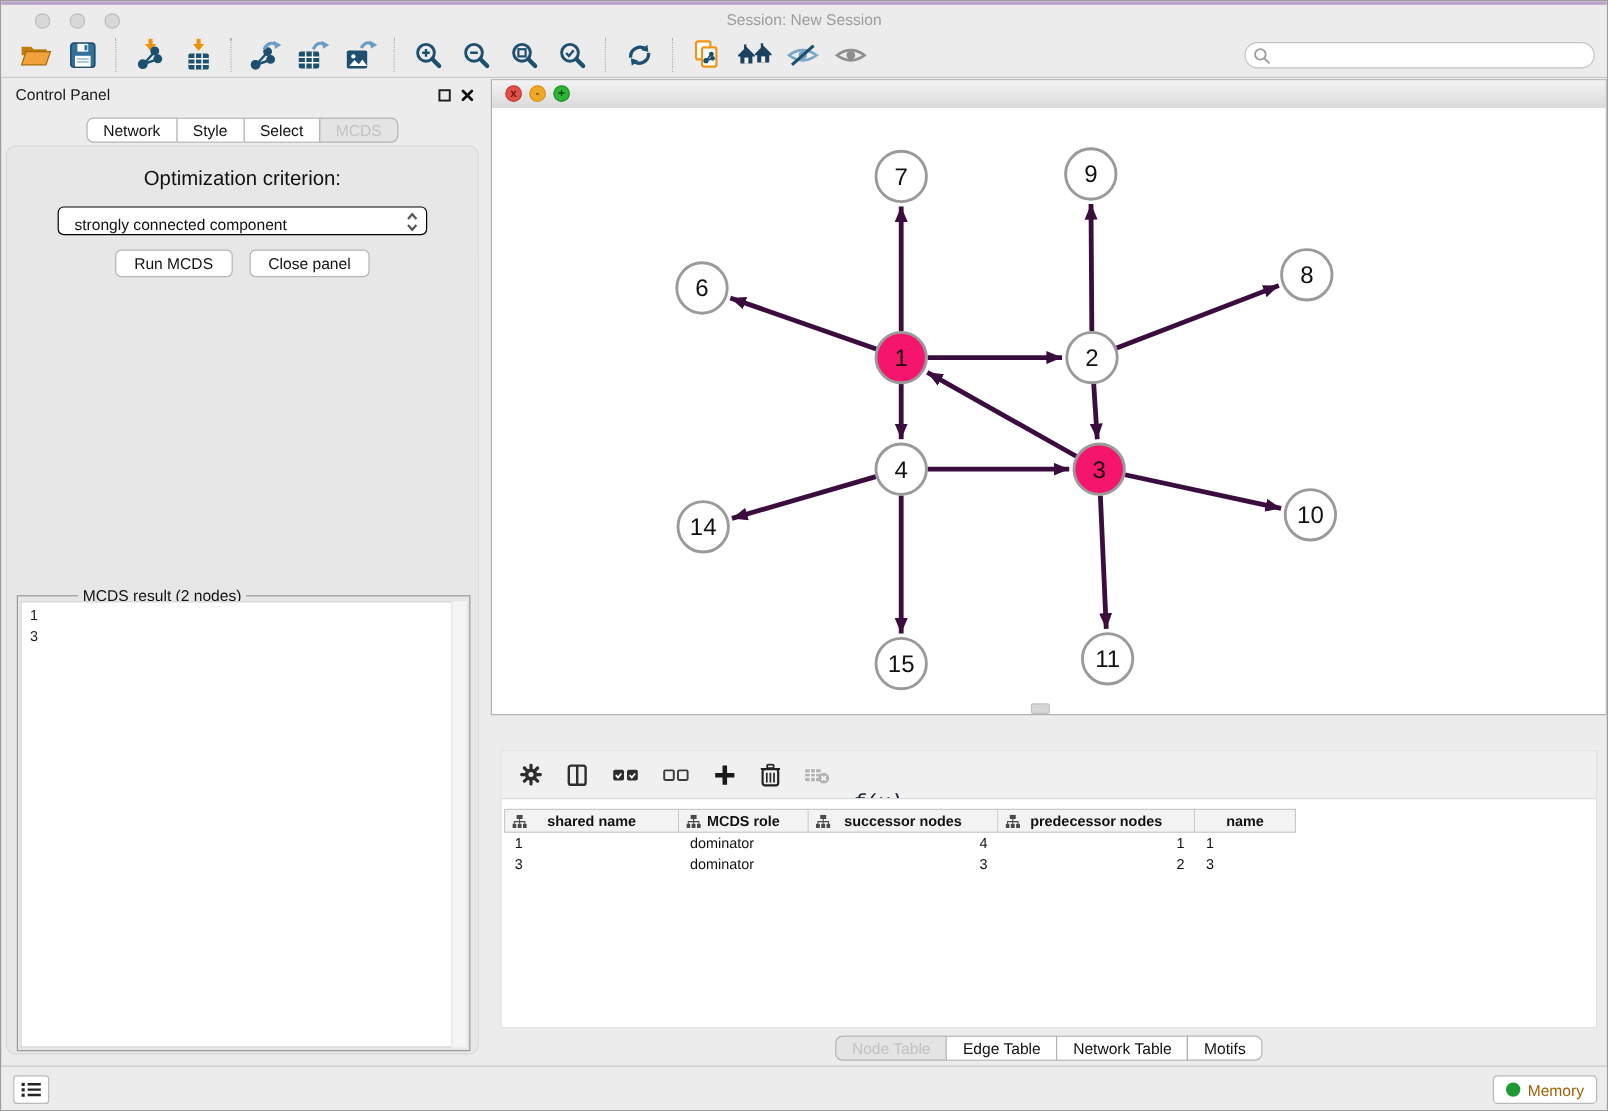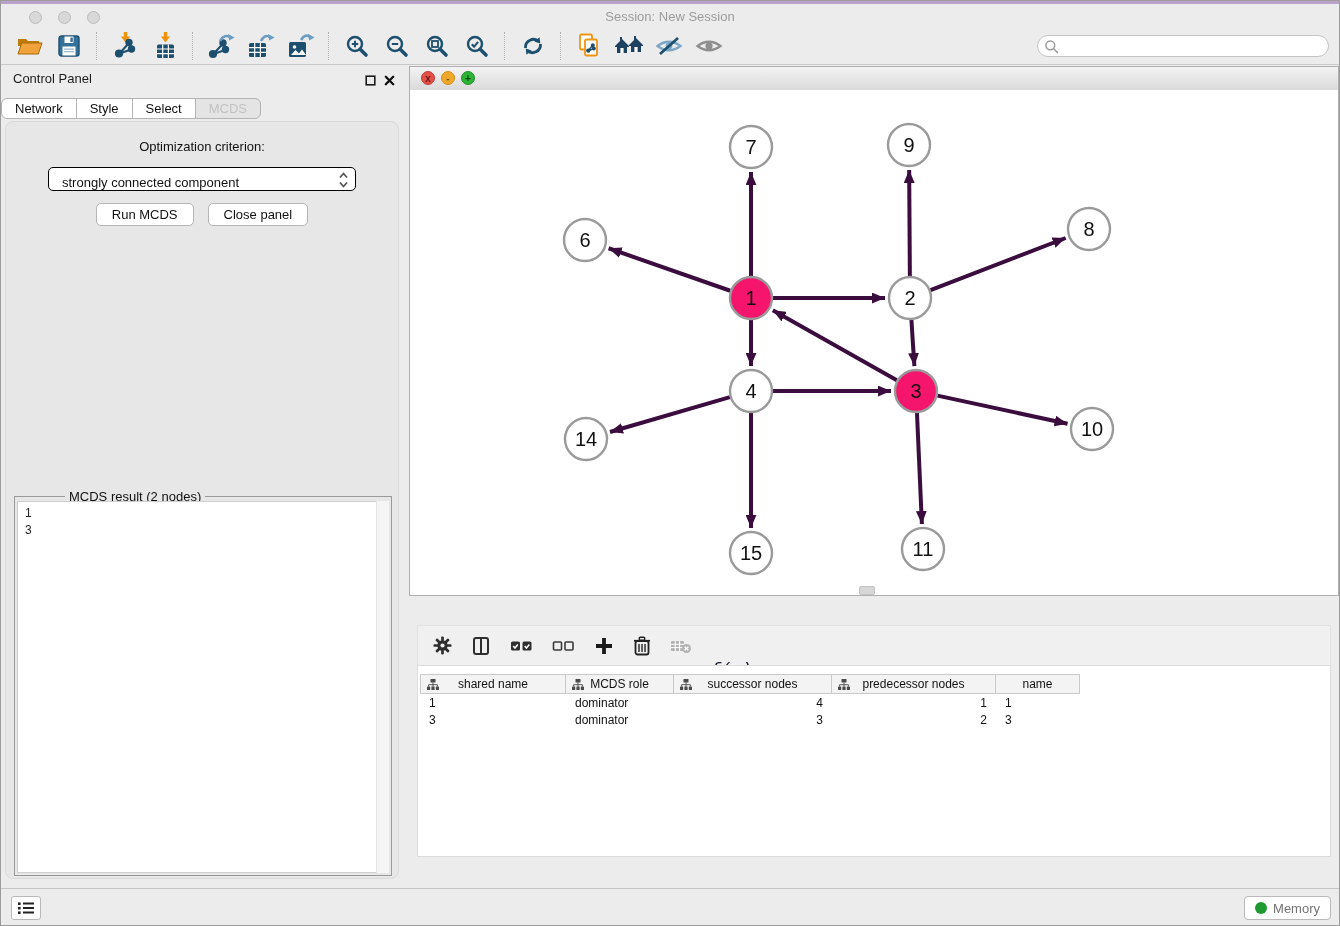--- a/index.html
+++ b/index.html
@@ -16,30 +16,30 @@
   .toolbar{position:absolute;left:0;top:26px;right:0;height:38px;background:#ececec;border-bottom:1px solid #c9c9c9;display:flex;align-items:center;padding-left:8px;box-sizing:border-box;}
   .tbtn{width:36px;height:32px;border:none;background:transparent;display:flex;align-items:center;justify-content:center;padding:0;margin:0 2px;}
   .tsep{width:1px;height:28px;border-left:1px dotted #b2b2b2;margin:0 7px;}
   .search-wrap{margin-left:auto;margin-right:10px;position:relative;}
   .search-input{width:292px;height:22px;border:1px solid #c4c4c4;border-radius:11px;background:#fff;box-sizing:border-box;padding:0 8px 0 26px;font-size:12px;outline:none;color:#333;}
   .search-icon{position:absolute;left:7px;top:4px;}
   
   .panel-head{position:absolute;left:0;top:0;right:0;height:24px;}
   .panel-title{position:absolute;left:12px;top:5px;font-size:13px;color:#1c1c1c;}
   .panel-icons{position:absolute;right:8px;top:6px;display:flex;gap:8px;align-items:center;}
-  .tabs{display:flex;}
+  .tabs{display:flex;justify-content:center;}
   .tab{border:1px solid #b3b3b3;margin-left:-1px;padding:2px 13px;background:#fff;font-size:13px;color:#111;white-space:nowrap;}
   .tab:first-child{border-radius:6px 0 0 6px;margin-left:0;}
   .tab:last-child{border-radius:0 6px 6px 0;}
   .tab-active{background:#e4e4e4;color:#c2c2c2;}
   
   .control-panel{position:absolute;left:0;top:65px;width:402px;height:824px;}
   .cp-tabs{position:absolute;left:0;right:0;top:32px;}
   .cp-content{position:absolute;left:4px;right:4px;top:55px;bottom:11px;background:#e7e7e7;border:1px solid #dadada;border-radius:8px;}
-  .opt-label{text-align:center;margin-top:17px;font-size:13px;color:#111;}
+  .opt-label{text-align:center;margin-top:17px;font-size:17px;color:#111;}
   .dropdown{position:relative;margin:13px auto 0;width:308px;height:24px;background:#fff;border:1px solid #000000;border-radius:5px;box-sizing:border-box;display:flex;align-items:flex-end;padding-left:13px;font-size:13px;color:#111;}
   .dropdown .stepper{position:absolute;right:6px;top:3px;}
   .btn-row{display:flex;justify-content:center;gap:14px;margin-top:12px;}
   .pbtn{background:#fff;border:1px solid #b5b5b5;border-radius:5px;padding:3px 15px;font-size:13px;color:#111;font-family:"Liberation Sans",sans-serif;}
   .groupbox{position:absolute;left:8px;right:6px;top:374px;bottom:2px;border:1px solid #9a9a9a;}
   .groupbox .legend{position:absolute;top:-8px;left:6px;background:#e7e7e7;padding:0 4px;font-size:13px;color:#111;margin-left:44px;}
   .groupbox .result-area{position:absolute;left:2px;right:2px;top:4px;bottom:2px;background:#fff;border:1px solid #cfcfcf;font-size:12px;color:#222;line-height:17px;padding:3px 0 0 7px;box-sizing:border-box;}
   .result-scroll{position:absolute;right:0;top:0;bottom:0;width:12px;background:#f5f5f5;border-left:1px solid #e4e4e4;}
   
   .net-window{position:absolute;left:408px;top:65px;right:0;height:530px;border:1px solid #b0b0b0;box-sizing:border-box;}
@@ -49,30 +49,30 @@
   .net-canvas{position:absolute;left:0;top:23px;right:0;bottom:0;background:#fff;}
   .net-canvas svg{position:absolute;left:0;top:0;}
   .drag-handle{position:absolute;left:450px;bottom:2px;width:14px;height:7px;background:#d7d7d7;border:1px solid #c3c3c3;border-radius:2px;}
   
   .table-panel{position:absolute;left:408px;top:596px;right:0;height:293px;}
   .tp-toolbar{position:absolute;left:8px;right:8px;top:28px;height:40px;background:#f0f0f0;border:1px solid #e2e2e2;border-bottom:none;display:flex;align-items:center;gap:19px;padding-left:15px;box-sizing:border-box;}
   .tp-tbtn{border:none;background:transparent;padding:0;display:flex;align-items:center;}
   .tp-body{position:absolute;left:8px;right:8px;top:68px;bottom:33px;background:#fff;border:1px solid #dcdcdc;overflow:hidden;}
   .tp-table{position:absolute;left:2px;top:8px;}
   .tp-hrow{display:flex;}
-  .tp-hcell{position:relative;box-sizing:border-box;background:#f3f3f3;border:1px solid #c9c9c9;border-left:none;height:20px;font-size:12px;color:#111;display:flex;align-items:center;justify-content:center;}
+  .tp-hcell{position:relative;box-sizing:border-box;background:#f3f3f3;border:1px solid #c9c9c9;border-left:none;height:20px;font-size:12px;color:#111;display:flex;align-items:center;justify-content:center;font-weight:bold;}
   .tp-hcell:first-child{border-left:1px solid #c9c9c9;}
   .tp-hcell .col-icon{position:absolute;left:6px;top:4px;}
   .tp-row{display:flex;height:17px;align-items:center;}
   .tp-cell{box-sizing:border-box;font-size:12px;color:#111;padding:0 9px;display:flex;align-items:center;}
   .tp-tabs{position:absolute;left:0;right:0;bottom:6px;}
   
   .statusbar{position:absolute;left:0;bottom:0;right:0;height:36px;background:#ececec;border-top:1px solid #c6c6c6;}
   .sb-left-btn{position:absolute;left:10px;top:7px;width:30px;height:24px;background:#fff;border:1px solid #b9b9b9;border-radius:3px;display:flex;align-items:center;justify-content:center;padding:0;}
-  .memory-btn{position:absolute;right:8px;top:7px;height:24px;background:#fff;border:1px solid #b9b9b9;border-radius:4px;display:flex;align-items:center;gap:6px;padding:0 10px;font-size:13px;color:#737373;font-family:"Liberation Sans",sans-serif;}
+  .memory-btn{position:absolute;right:8px;top:7px;height:24px;background:#fff;border:1px solid #b9b9b9;border-radius:4px;display:flex;align-items:center;gap:6px;padding:0 10px;font-size:13px;color:#a16207;font-family:"Liberation Sans",sans-serif;}
   .memory-dot{width:12px;height:12px;border-radius:50%;}
 </style>
 </head>
 <body>
 
 <div class="app">
 
   <div class="titlebar">
     <span class="tl" style="left:28px"></span>
     <span class="tl" style="left:57px"></span>
@@ -485,20 +485,26 @@
             <div class="tp-row">
               <div class="tp-cell" style="width: 146px; justify-content: flex-start;">3</div>
               <div class="tp-cell" style="width: 108px; justify-content: flex-start;">dominator</div>
               <div class="tp-cell" style="width: 158px; justify-content: flex-end;">3</div>
               <div class="tp-cell" style="width: 164px; justify-content: flex-end;">2</div>
               <div class="tp-cell" style="width: 84px; justify-content: flex-start;">3</div>
             </div>
           </div>
       </div>
     </div>
+    <div class="tabs tp-tabs">
+        <div class="tab tab-active">Node Table</div>
+        <div class="tab">Edge Table</div>
+        <div class="tab">Network Table</div>
+        <div class="tab">Motifs</div>
+      </div>
   </div>
 
   <div class="statusbar">
     <button class="sb-left-btn">
       <svg width="18" height="14" viewBox="0 0 18 14">
           <g stroke="#222" stroke-width="2">
             <line x1="6" y1="2.5" x2="17" y2="2.5"></line>
             <line x1="6" y1="7" x2="17" y2="7"></line>
             <line x1="6" y1="11.5" x2="17" y2="11.5"></line>
           </g>

